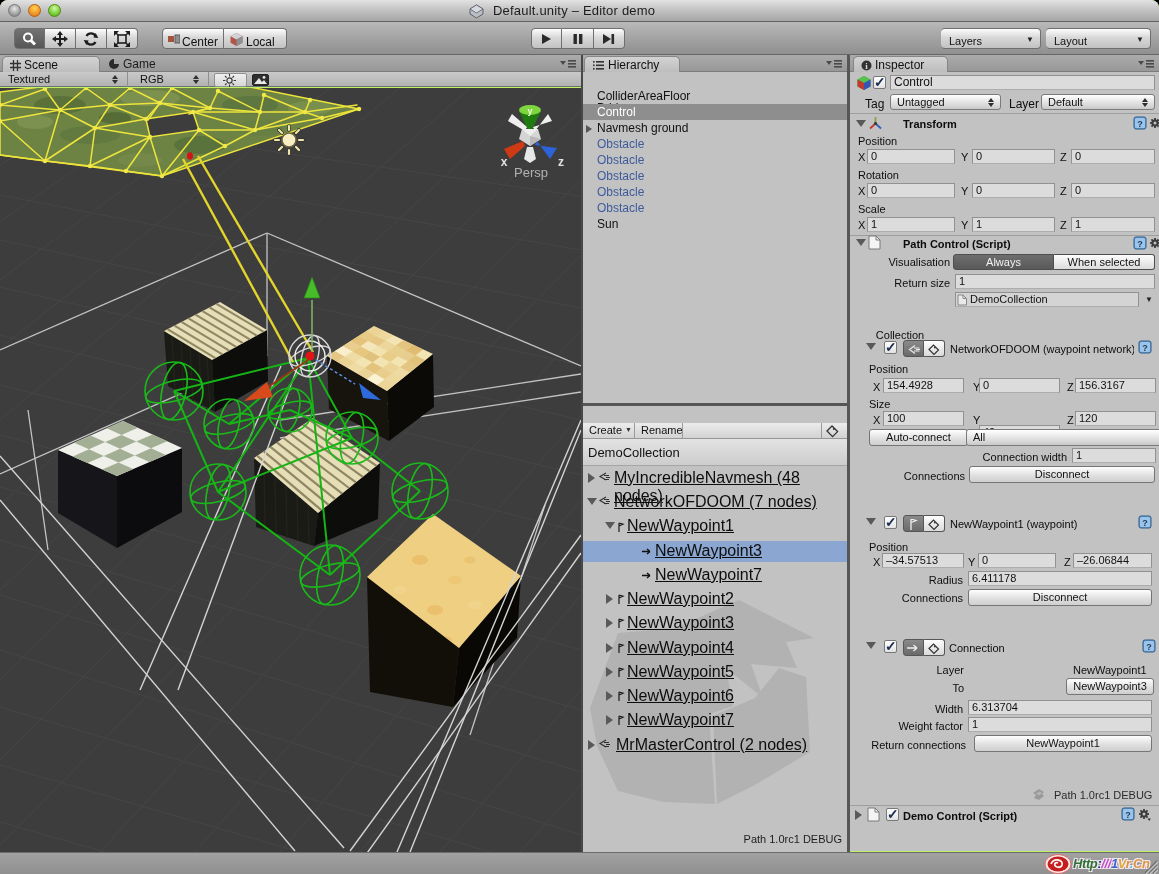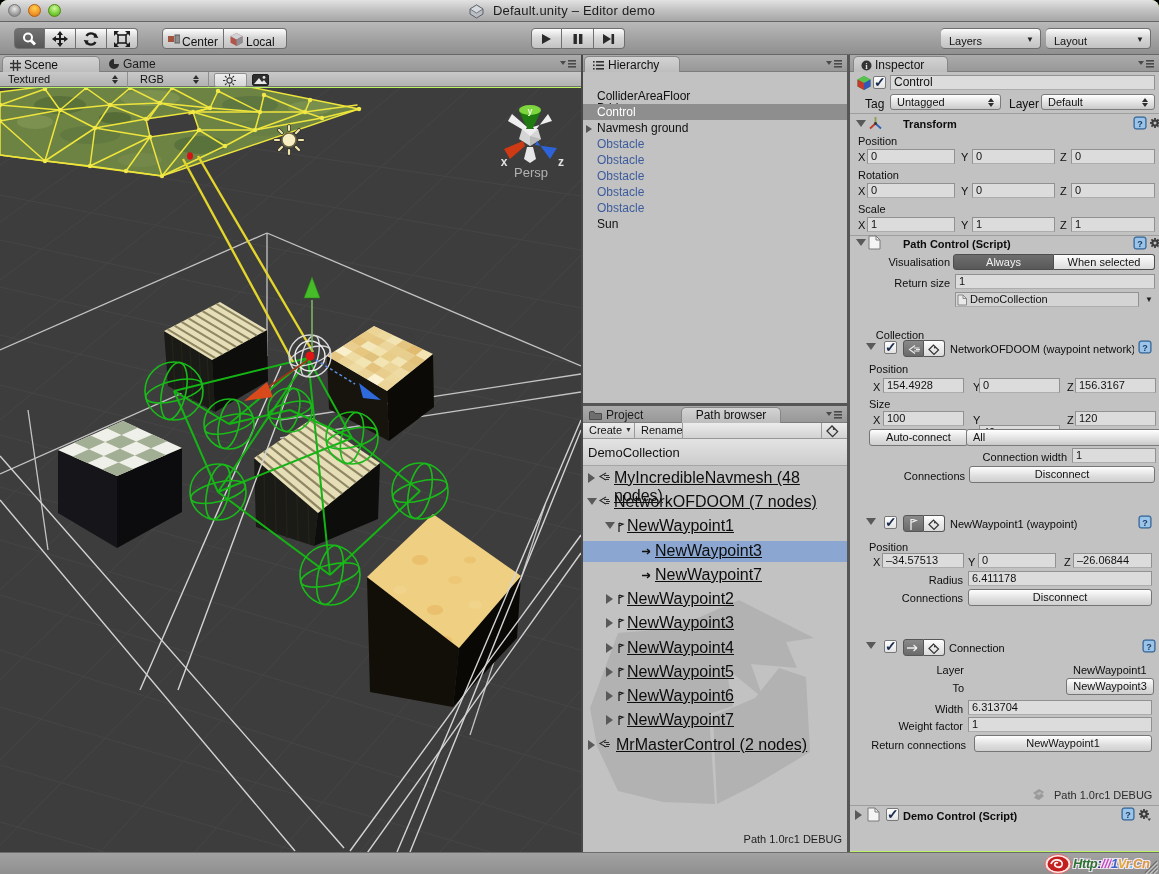--- a/index.html
+++ b/index.html
@@ -650,33 +650,20 @@
       </div>
     <div class="hrow obst" style="top:128px;">
         <span>Obstacle</span>
       </div>
     <div class="hrow" style="top:144px;">
         <span>Sun</span>
       </div>
   </div>
   <div class="abs" style="left:583px; top:403px; width:264px; height:3px; background:#555;"></div>
 
-  <div class="tabbar" style="left:583px; top:406px; width:264px;">
-    <svg style="position:absolute;left:6px;top:4px;" width="13" height="10" viewBox="0 0 13 10">
-        <path d="M0.5 2 L0.5 9.5 L12.5 9.5 L12.5 3.5 L6 3.5 L4.8 1.5 L1.5 1.5 Z" fill="#6e6e6e" stroke="#4c4c4c"></path>
-      </svg>
-    <span style="position:absolute;left:23px;top:2px;font-size:12px;color:#1c1c1c;">Project</span>
-    <div class="tab" style="left:98px; width:100px; text-align:center;">Path browser</div>
-    <svg class="panemenu" style="left:243px;" viewBox="0 0 16 8">
-        <polygon points="0,1 6,1 3,5" fill="#4a4a4a"></polygon>
-        <rect x="8" y="0" width="8" height="1.6" fill="#4a4a4a"></rect>
-        <rect x="8" y="3" width="8" height="1.6" fill="#4a4a4a"></rect>
-        <rect x="8" y="6" width="8" height="1.6" fill="#4a4a4a"></rect>
-      </svg>
-  </div>
   <div id="proj" class="abs">
 
     <div style="position:absolute;left:0;top:17px;width:264px;height:16px;background:linear-gradient(#ececec,#d2d2d2);border-bottom:1px solid #979797;">
       <span style="position:absolute;left:6px;top:1px;font-size:11px;color:#111;">Create</span>
       <span style="position:absolute;left:42px;top:3px;font-size:7px;color:#333;">▼</span>
       <div style="position:absolute;left:51px;top:0;width:1px;height:16px;background:#9a9a9a;"></div>
       <span style="position:absolute;left:58px;top:1px;font-size:11px;color:#111;">Rename</span>
       <div style="position:absolute;left:99px;top:0;width:1px;height:16px;background:#9a9a9a;"></div>
       <div style="position:absolute;left:238px;top:0;width:1px;height:16px;background:#9a9a9a;"></div>
       <svg style="position:absolute;left:243px;top:2px;" width="13" height="13" viewBox="0 0 13 13">

